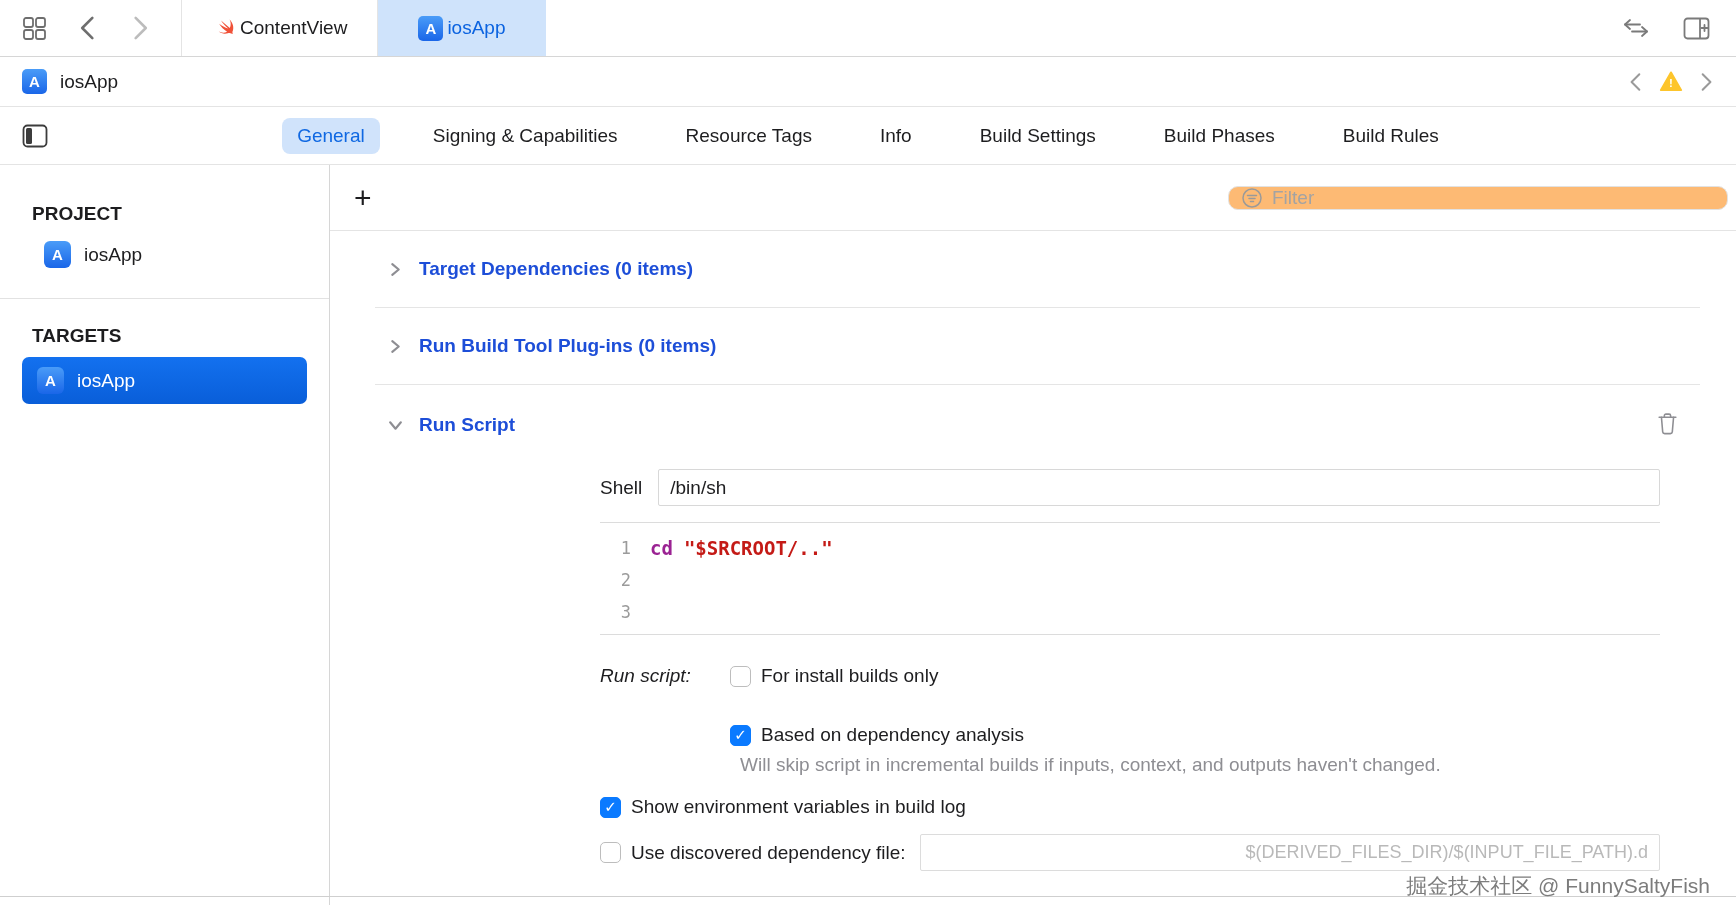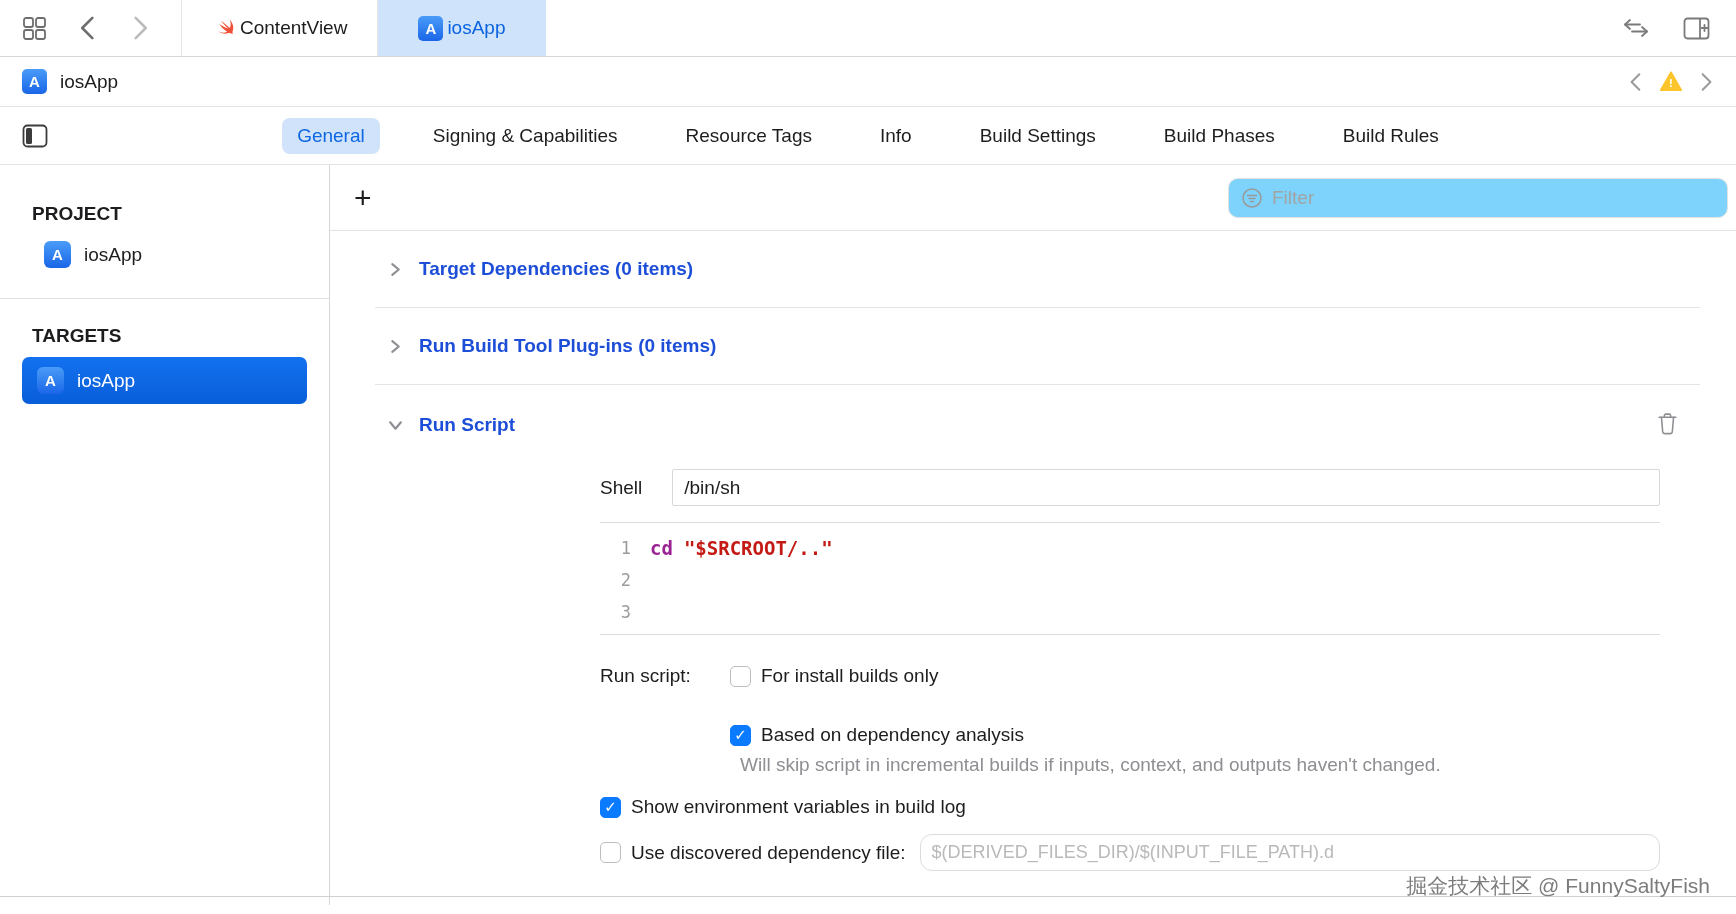--- a/index.html
+++ b/index.html
@@ -37,52 +37,52 @@
   .side-item.selected { margin: 10px 22px 0 22px; border-radius: 7px; background: linear-gradient(180deg, #1371ef, #095ed9); color: #fff; padding: 10px 0 10px 15px; }
 
   .appicon { width: 27px; height: 27px; border-radius: 6px; background: linear-gradient(180deg, #4a9cf8, #1a66e8); display: flex; align-items: center; justify-content: center; flex-shrink: 0; }
   .appicon::after { content: "A"; color: #fff; font-weight: bold; font-size: 15px; font-family: "Liberation Sans", sans-serif; }
   .appicon.sm { width: 25px; height: 25px; border-radius: 5px; }
 
   
   .content { flex: 1; position: relative; background: #fff; }
   .content-toolbar { height: 66px; display: flex; align-items: center; padding: 0 8px 0 24px; border-bottom: 1px solid #e4e4e4; }
   .plus-btn { font-size: 30px; font-weight: 400; color: #1d1d1f; background: none; border: none; cursor: pointer; line-height: 1; }
-  .filter-field { margin-left: auto; width: 500px; height: 40px; background: #7dd3fc; border: 1px solid #e2e2e2; border-radius: 10px; display: flex; align-items: center; padding: 0 12px; gap: 9px; }
+  .filter-field { margin-left: auto; width: 500px; height: 24px; background: #fdba74; border: 1px solid #e2e2e2; border-radius: 10px; display: flex; align-items: center; padding: 0 12px; gap: 9px; }
   .filter-field input { border: none; background: transparent; outline: none; font-size: 19px; color: #333; width: 100%; font-family: "Liberation Sans", sans-serif; }
   .filter-field input::placeholder { color: #a3a3a3; }
 
   .section-header { display: flex; align-items: center; padding: 27px 58px 27px 58px; cursor: pointer; }
   .section-header .chev { width: 22px; margin-right: 9px; display: flex; align-items: center; }
   .section-title { font-size: 19px; font-weight: bold; color: #1d4ed8; }
   .section-divider { height: 1px; background: #e5e5e5; margin: 0 36px 0 45px; }
   .trash-btn { margin-left: auto; background: none; border: none; cursor: pointer; }
 
   .rs-details { margin: 4px 76px 0 270px; }
-  .shell-row { display: flex; align-items: center; gap: 30px; }
+  .shell-row { display: flex; align-items: center; gap: 16px; }
   .shell-label { font-size: 19px; }
   .shell-input { flex: 1; height: 37px; border: 1px solid #d8d8d8; border-radius: 2px; font-size: 19px; padding: 0 11px; color: #1d1d1f; outline: none; font-family: "Liberation Sans", sans-serif; }
 
   .code-block { margin-top: 16px; border-top: 1px solid #dcdcdc; border-bottom: 1px solid #dcdcdc; padding: 9px 0 6px 0; font-family: "DejaVu Sans Mono", "Liberation Mono", monospace; font-size: 19px; cursor: text; }
   .code-line { display: flex; line-height: 32px; }
   .lineno { width: 50px; text-align: right; padding-right: 19px; color: #9b9b9b; font-size: 17px; flex-shrink: 0; }
   .code-text { white-space: pre; color: #1d1d1f; font-weight: 600; }
   .kw { color: #9b2393; font-weight: bold; margin-right: 11px; }
   .str { color: #c41a16; }
 
   .options { margin-top: 30px; font-size: 19px; }
   .opt-row { display: flex; align-items: center; margin-bottom: 16px; }
   .opt-row.tight { margin-bottom: 8px; }
-  .opt-label { width: 130px; flex-shrink: 0; }
+  .opt-label { width: 130px; flex-shrink: 0; font-style: italic; }
   .indent { margin-left: 130px; margin-top: 37px; }
   .checkbox { width: 21px; height: 21px; border-radius: 5px; border: 1.5px solid #bdbdbd; background: #fff; margin-right: 10px; flex-shrink: 0; position: relative; cursor: pointer; }
   .checkbox.checked { background: #0a7aff; border-color: #0a7aff; }
   .checkbox.checked::after { content: "✓"; position: absolute; inset: 0; color: #fff; font-size: 15px; font-weight: bold; display: flex; align-items: center; justify-content: center; }
   .note { margin: 4px 0 20px 140px; color: #8e8e93; }
-  .dep-input { flex: 1; height: 37px; margin-left: 14px; border: 1px solid #dcdcdc; border-radius: 12px; padding: 0 11px; font-size: 18px; color: #333; outline: none; font-family: "Liberation Sans", sans-serif; }
+  .dep-input { flex: 1; height: 37px; margin-left: 14px; border: 1px solid #dcdcdc; border-radius: 2px; padding: 0 11px; font-size: 18px; color: #333; outline: none; font-family: "Liberation Sans", sans-serif; text-align: right; }
   .dep-input::placeholder { color: #b9b9b9; }
 
   .watermark { position: absolute; right: 26px; bottom: 14px; font-size: 21px; color: #7c7c7c; z-index: 5; pointer-events: none; }
   .bottom-edge { position: absolute; left: 0; right: 0; top: 896px; height: 1px; background: #cfcfcf; }
 </style>
 </head>
 <body>
 
 <div class="app">
 

